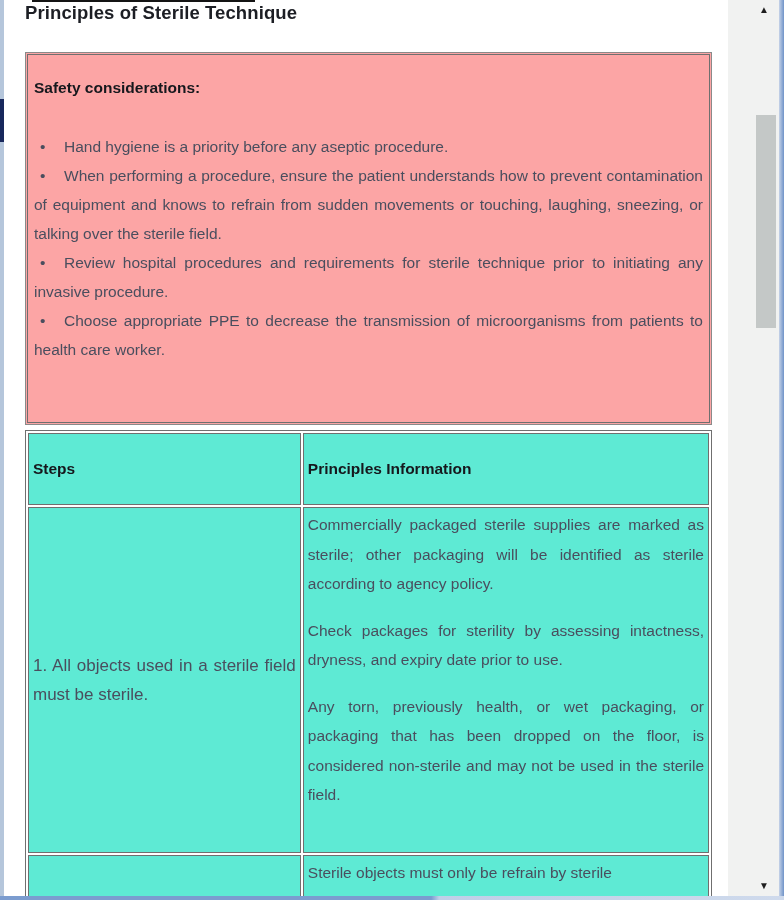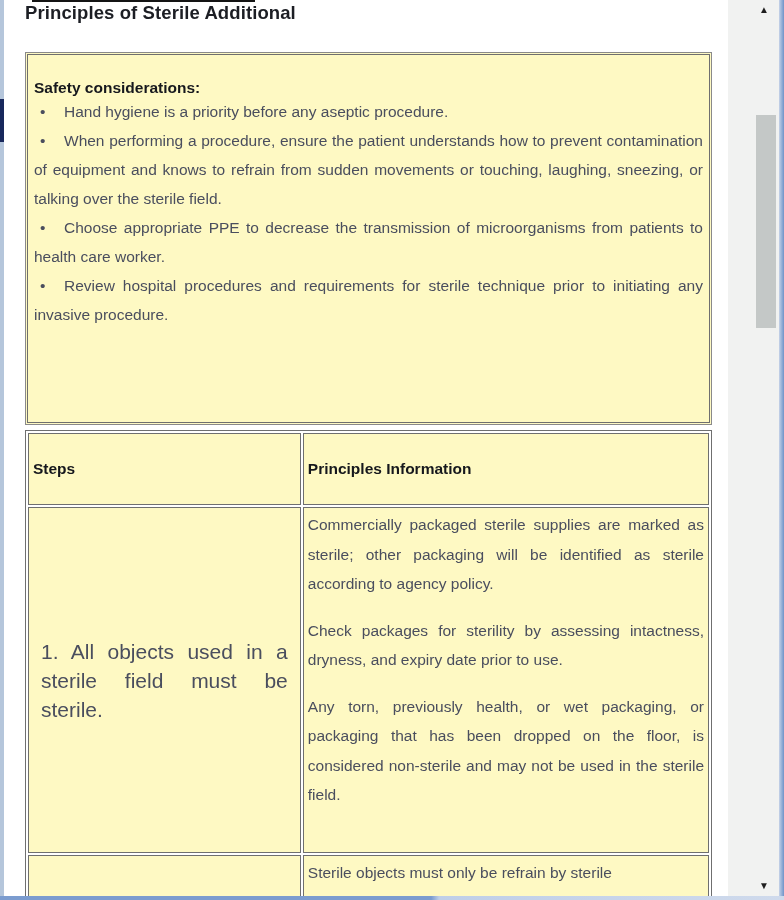--- a/index.html
+++ b/index.html
@@ -8,49 +8,49 @@
     overflow:hidden; font-family:"Liberation Sans", sans-serif;
   }
   .top-artifact { position:absolute; left:32px; top:0; width:223px; height:2px; background:#141414; }
   .page-title {
     position:absolute; left:25px; top:2px; margin:0;
     font-size:18.5px; font-weight:700; color:#1c1e24; letter-spacing:0.1px;
   }
   
   .safety-box {
     position:absolute; left:25px; top:52px; width:687px; height:373px;
-    box-sizing:border-box; border:1px solid #8a8a8a; padding:1px; background:#fef9c3;
+    box-sizing:border-box; border:1px solid #8a8a8a; padding:1px; background:#fca5a5;
   }
   .safety-inner {
     width:100%; height:100%; box-sizing:border-box;
     border:1px solid #6f6f6f; padding:0 6px; overflow:hidden;
   }
   .safety-title { margin:24px 0 0 0; font-size:15.5px; font-weight:700; color:#16181d; }
-  .bullets { }
+  .bullets { margin-top:35px; }
   .bullet {
     margin:0; font-size:15.5px; line-height:29px; color:#4a4e5e;
     text-align:justify; text-indent:6px;
   }
   .bullet::before { content:"\2022"; display:inline-block; width:24px; text-indent:0; }
   
   .steps-table {
     position:absolute; left:25px; top:430px; width:687px;
     border-collapse:separate; border-spacing:2px; background:#fff;
     border:1px solid #6f6f6f; table-layout:fixed;
   }
-  .steps-table td { border:1px solid #6f6f6f; background:#fef9c3; box-sizing:border-box; }
+  .steps-table td { border:1px solid #6f6f6f; background:#5eead4; box-sizing:border-box; }
   .header-row td {
     height:72px; vertical-align:middle; font-size:15.5px; font-weight:700;
     color:#16181d; padding:0 4px;
   }
   .row1 td { height:346px; }
   .row2 td { height:78px; }
   .step-cell {
-    vertical-align:middle; font-size:21px; line-height:29px; color:#4a4e5e;
-    text-align:justify; padding:0 12px;
+    vertical-align:middle; font-size:17px; line-height:29px; color:#4a4e5e;
+    text-align:justify; padding:0 4px;
   }
   .info-cell {
     vertical-align:top; font-size:15.5px; line-height:29.5px; color:#4a4e5e;
     text-align:justify; padding:2px 4px;margin-left:16px;
   }
   .info-cell p { margin:0 0 17px 0; }
   
   .scrollbar { position:absolute; left:728px; top:0; width:51px; height:900px; background:#f1f2f1; }
   .sb-btn { position:absolute; left:25px; width:22px; height:16px; text-align:center; cursor:default; }
   .sb-up { top:2px; }
@@ -65,30 +65,30 @@
   .bottom-border { position:absolute; left:0; bottom:0; height:4px; width:100%;
     background:linear-gradient(to right, #7b9ccf 0%, #7b9ccf 55%, #bfcfe8 56%, #cfdaec 100%); z-index:6; }
 </style>
 </head>
 <body>
 
 <div class="window">
 
   <div class="top-artifact"></div>
 
-  <h1 class="page-title">Principles of Sterile Additional</h1>
+  <h1 class="page-title">Principles of Sterile Technique</h1>
 
   <div class="safety-box">
     <div class="safety-inner">
       <p class="safety-title">Safety considerations:</p>
       <div class="bullets">
         <p class="bullet">Hand hygiene is a priority before any aseptic procedure.</p>
         <p class="bullet">When performing a procedure, ensure the patient understands how to prevent contamination of equipment and knows to refrain from sudden movements or touching, laughing, sneezing, or talking over the sterile field.</p>
+        <p class="bullet">Review hospital procedures and requirements for sterile technique prior to initiating any invasive procedure.</p>
         <p class="bullet">Choose appropriate PPE to decrease the transmission of microorganisms from patients to health care worker.</p>
-        <p class="bullet">Review hospital procedures and requirements for sterile technique prior to initiating any invasive procedure.</p>
       </div>
     </div>
   </div>
 
   <table class="steps-table">
     <colgroup>
       <col style="width:272px">
       <col style="width:405px">
     </colgroup>
     <tbody>

